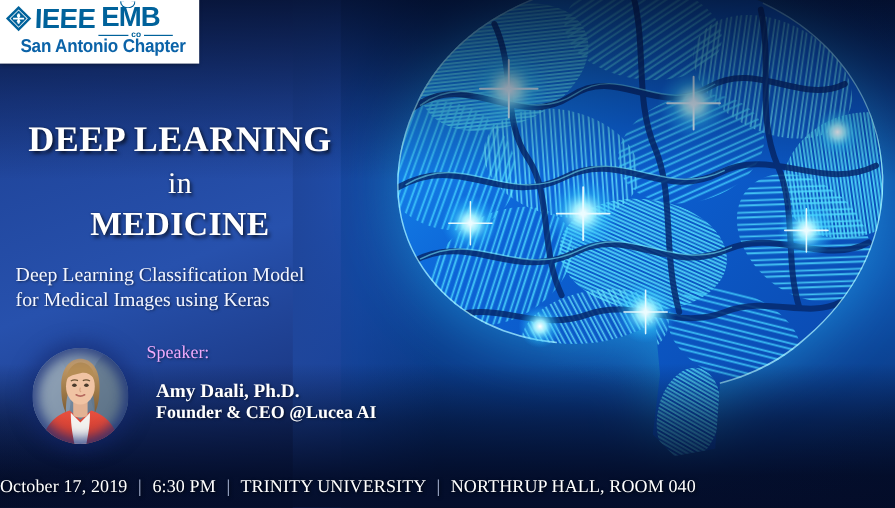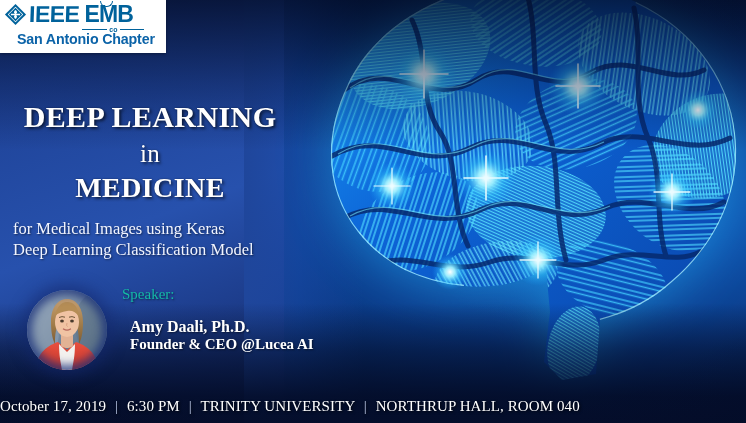--- a/index.html
+++ b/index.html
@@ -110,21 +110,21 @@
   
   .subtitle{
     position:absolute;left:13px;top:218px;width:300px;
     color:#f2f5ff;font-size:16.5px;line-height:1.3;
     text-shadow:1px 1px 2px rgba(0,0,0,.5);
   }
 
   
   .speaker-label{
     position:absolute;left:122px;top:286px;
-    color:#14b8a6;font-size:15px;
+    color:#f0abfc;font-size:15px;
     text-shadow:1px 1px 2px rgba(0,0,0,.5);
   }
   .speaker-block{
     position:absolute;left:130px;top:317px;
     color:#ffffff;font-size:15px;line-height:1.19;
     text-shadow:1px 1px 2px rgba(0,0,0,.5);
     white-space:nowrap;
     font-weight:bold;
   }
   .speaker-name{font-size:16px;}
@@ -297,22 +297,22 @@
     <div class="chapter">San Antonio Chapter</div>
   </div>
 
   <div class="title">
     <div class="t-line1">DEEP LEARNING</div>
     <div class="t-line2">in</div>
     <div class="t-line3">MEDICINE</div>
   </div>
 
   <div class="subtitle">
+    <div>Deep Learning Classification Model</div>
     <div>for Medical Images using Keras</div>
-    <div>Deep Learning Classification Model</div>
   </div>
 
   <div class="portrait">
     <svg viewBox="0 0 80 80" xmlns="http://www.w3.org/2000/svg" aria-hidden="true">
       <defs>
         <linearGradient id="pbg" x1="0" y1="0" x2="1" y2="1">
           <stop offset="0%" stop-color="#9fb0c4"></stop>
             <stop offset="55%" stop-color="#6d8298"></stop>
             <stop offset="100%" stop-color="#4c6378"></stop>
         </linearGradient>

